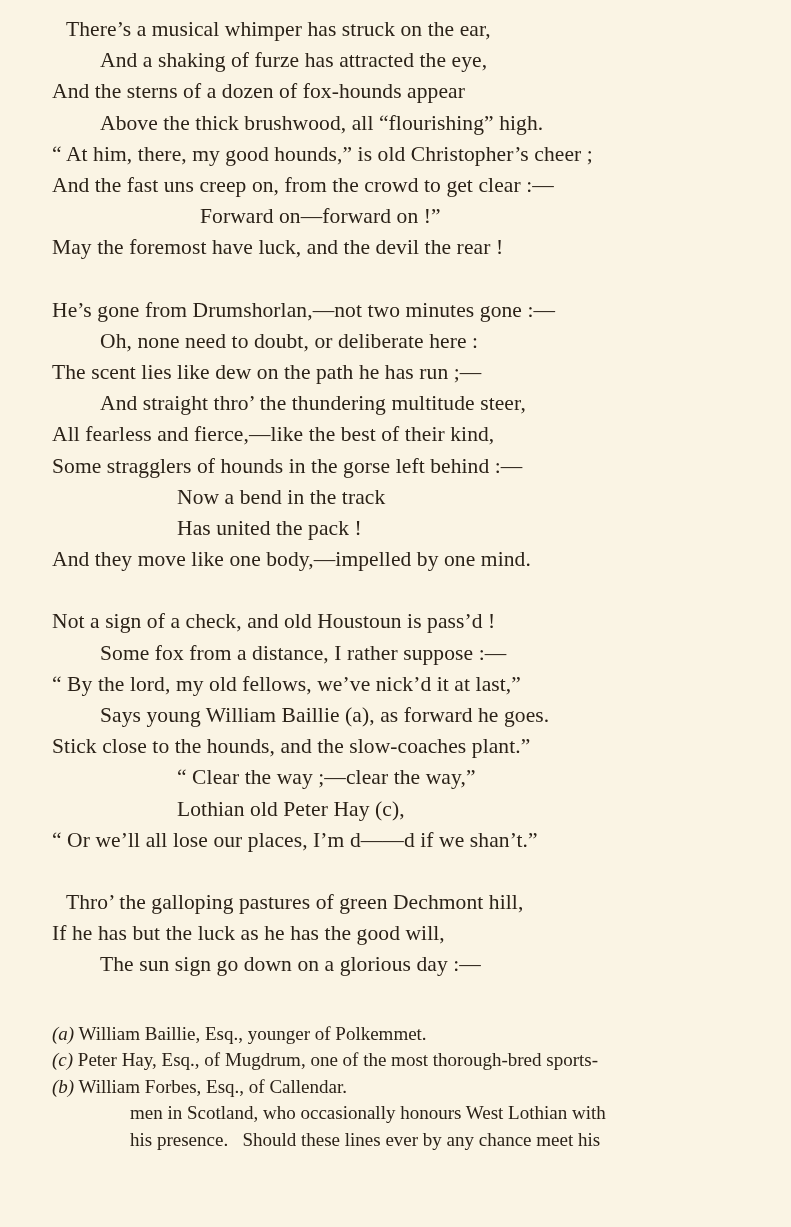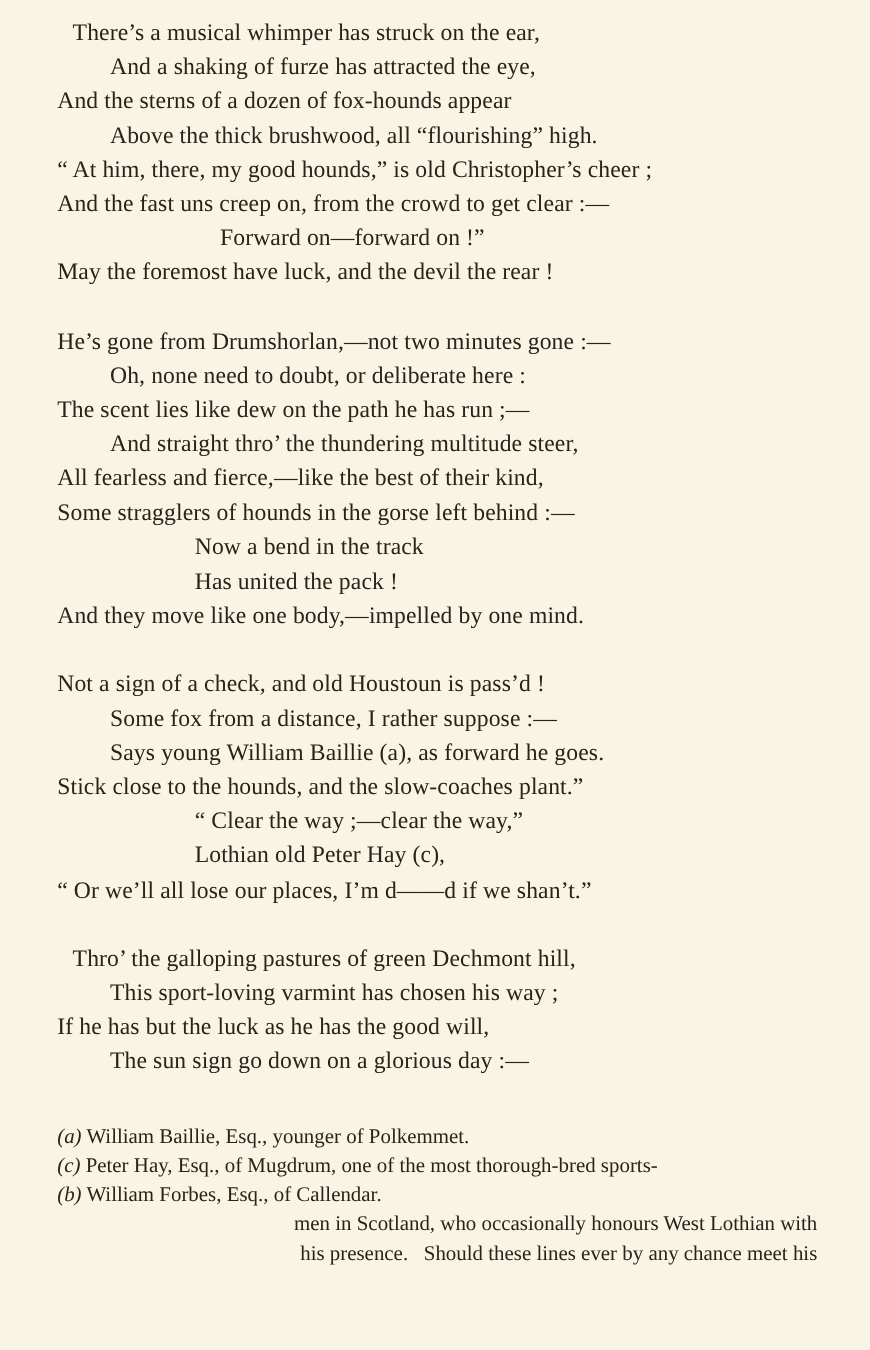--- a/index.html
+++ b/index.html
@@ -57,21 +57,20 @@
     margin-bottom: 0px;
   }
   .note .marker {
     font-style: italic;
   }
   .note-cont {
     display: block;
     white-space: pre-wrap;
     padding-left: 78px;
     text-indent: 0;
-    text-align: right;
   }
 </style>
 </head>
 <body>
 
 <div class="page">
 
   <div class="poem">
 
     <div class="stanza">
@@ -93,30 +92,30 @@
       <div class="line ind-2">All fearless and fierce,—like the best of their kind,</div>
       <div class="line ind-2">Some stragglers of hounds in the gorse left behind :—</div>
       <div class="line ind-4">Now a bend in the track</div>
       <div class="line ind-4">Has united the pack !</div>
       <div class="line ind-2">And they move like one body,—impelled by one mind.</div>
     </div>
 
     <div class="stanza">
       <div class="line ind-2">Not a sign of a check, and old Houstoun is pass’d !</div>
       <div class="line ind-1">Some fox from a distance, I rather suppose :—</div>
+      <div class="line ind-2">“ By the lord, my old fellows, we’ve nick’d it at last,”</div>
       <div class="line ind-1">Says young William Baillie (a), as forward he goes.</div>
       <div class="line ind-2">Stick close to the hounds, and the slow-coaches plant.”</div>
       <div class="line ind-4">“ Clear the way ;—clear the way,”</div>
       <div class="line ind-4">Lothian old Peter Hay (c),</div>
       <div class="line ind-2">“ Or we’ll all lose our places, I’m d——d if we shan’t.”</div>
     </div>
 
     <div class="stanza">
       <div class="line ind-0">Thro’ the galloping pastures of green Dechmont hill,</div>
-      <div class="line ind-1">This sport-loving varmint has chosen his way ;</div>
       <div class="line ind-2">If he has but the luck as he has the good will,</div>
       <div class="line ind-1">The sun sign go down on a glorious day :—</div>
     </div>
 
   </div>
 
   <div class="notes">
     <div class="note"><span class="marker">(a)</span> <span>William Baillie, Esq., younger of Polkemmet.</span></div>
     <div class="note"><span class="marker">(c)</span> <span>Peter Hay, Esq., of Mugdrum, one of the most thorough-bred sports-</span></div>
     <div class="note"><span class="marker">(b)</span> <span>William Forbes, Esq., of Callendar.</span></div>

